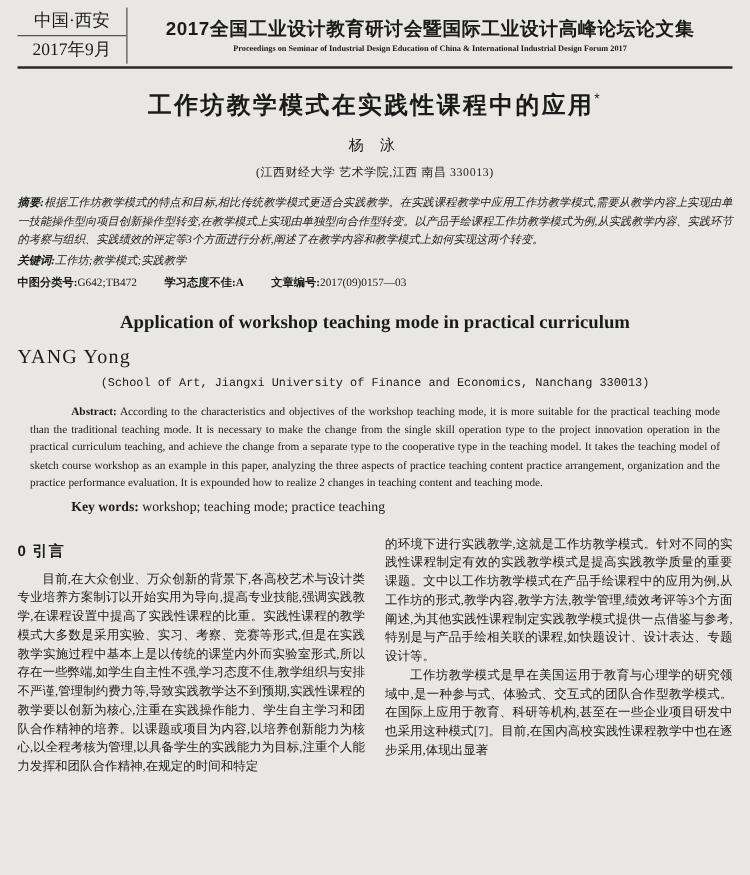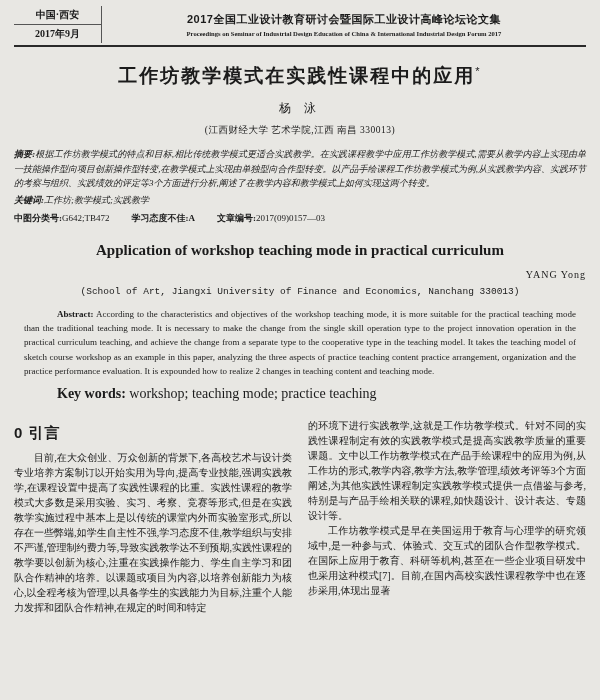--- a/index.html
+++ b/index.html
@@ -8,54 +8,54 @@
     background:#e8e7e3;
     color:#1b1b1b;
     font-family:"Liberation Serif", serif;
     overflow:hidden;
     position:relative;
   }
   .page { padding:6px 14px 0 14px; }
 
   
   .hdr { display:flex; align-items:stretch; border-bottom:2px solid #2a2a2a; padding-bottom:2px; }
-  .hdr-cell { display:flex; flex-direction:column; justify-content:center; text-align:center; font-size:10px; font-weight:bold; }
+  .hdr-cell { display:flex; flex-direction:column; justify-content:center; text-align:center; font-size:14px; font-weight:normal; }
   .hdr-left  { width:88px; border-right:1px solid #555; }
   .hdr-right { width:82px; border-left:1px solid #555; }
   .hdr-row { padding:2px 0; }
   .hdr-row.first { border-bottom:1px solid #555; }
   .hdr-center { flex:1; padding:2px 6px; display:flex; flex-direction:column; justify-content:center; text-align:center; }
-  .hdr-title { font-family:"Liberation Sans", sans-serif; font-weight:bold; font-size:11px; letter-spacing:0.5px; }
+  .hdr-title { font-family:"Liberation Sans", sans-serif; font-weight:bold; font-size:15px; letter-spacing:0.5px; }
   .hdr-sub { font-size:6.6px; margin-top:3px; font-weight:bold; }
 
   
   .title-cn { text-align:center; font-family:"Liberation Sans", sans-serif; font-weight:bold; font-size:19px; margin-top:16px; letter-spacing:2px; }
   .title-cn sup { font-size:11px; font-weight:normal; }
   .author-cn { text-align:center; font-size:12px; margin-top:11px; letter-spacing:5px; }
   .affil-cn  { text-align:center; font-size:9.5px; margin-top:7px; letter-spacing:0.5px; }
 
   .abs-cn { margin-top:10px; font-size:9px; font-style:italic; text-align:justify; line-height:1.62; }
   .abs-label { font-weight:bold; }
   .kw-cn  { font-size:9px; font-style:italic; margin-top:2px; line-height:1.6; }
   .clc-line { font-size:9px; margin-top:5px; line-height:1.5; }
   .clc-line .lbl { font-weight:bold;text-align:right; }
   .clc-gap { display:inline-block; width:22px; }
 
   
   .title-en { text-align:center; font-weight:bold; font-size:15px; margin-top:16px; }
-  .author-en { text-align:right; font-size:10px; margin-top:10px; letter-spacing:1px; }
+  .author-en { text-align:left; font-size:16px; margin-top:10px; letter-spacing:1px; }
   .affil-en { text-align:center; font-size:9.5px; margin-top:6px;font-family:Liberation Mono, monospace; }
   .abs-en { margin-top:10px; font-size:9px; text-align:justify; line-height:1.6; padding:0 10px; }
-  .kw-en { font-size:14px; margin-top:4px; padding:0 10px; line-height:1.5; }
+  .kw-en { font-size:11px; margin-top:4px; padding:0 10px; line-height:1.5; }
   .bold { font-weight:bold;margin-left:33px; }
 
   
   .columns { display:flex; gap:16px; margin-top:14px; }
   .col { flex:1; font-size:10px; line-height:1.5; text-align:justify; }
-  .sec-head { font-family:"Liberation Sans", sans-serif; font-weight:bold; font-size:15px; margin:4px 0 6px 0; letter-spacing:1px; }
+  .sec-head { font-family:"Liberation Sans", sans-serif; font-weight:bold; font-size:12px; margin:4px 0 6px 0; letter-spacing:1px; }
   .para { text-indent:2em; }
   .para.noindent { text-indent:0; }
   .col .para + .sec-head { margin-top:8px; }
 </style>
 </head>
 <body>
 
 <div class="page">
 
   <div class="hdr">

